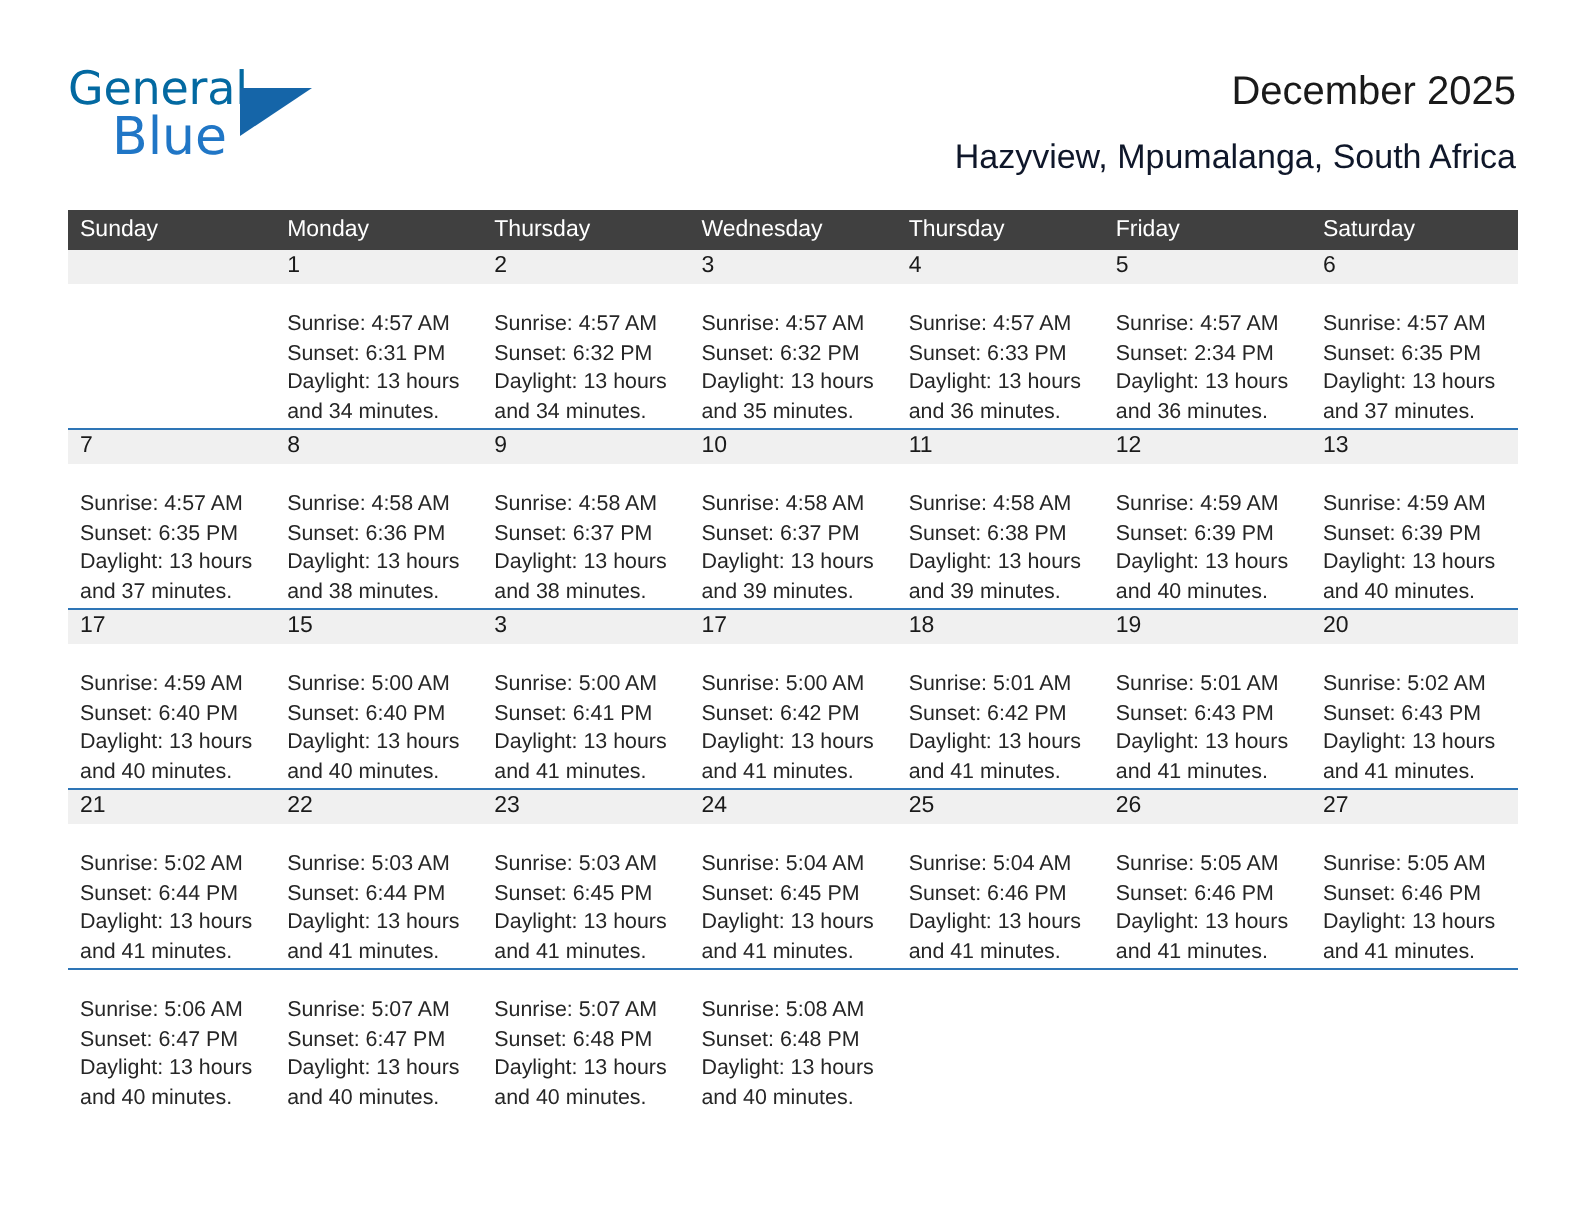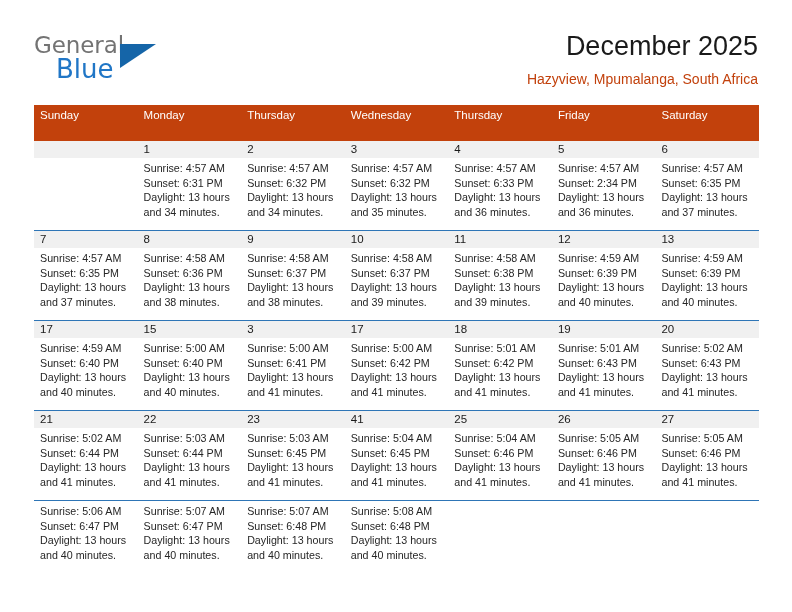--- a/index.html
+++ b/index.html
@@ -35,21 +35,21 @@
     top: 4px;
     width: 130px;
     height: 56px;
   }
   .logo-general {
     position: absolute;
     left: 0;
     top: 0;
     font-size: 23px;
     letter-spacing: -0.1px;
-    color: #737373;
+    color: #0369a1;
     font-family: "DejaVu Sans", sans-serif;
     font-weight: 400;
     line-height: 26px;
     white-space: nowrap;
   }
   .logo-blue {
     position: absolute;
     left: 22px;
     top: 24px;
     font-size: 26px;
@@ -69,48 +69,48 @@
     border-bottom: 24px solid transparent;
   }
 
   .title-block {
     position: absolute;
     right: 0;
     top: 0;
     text-align: right;
   }
   .cal-title {
-    font-size: 27px;
+    font-size: 20px;
     font-weight: 400;
     color: #1a1a1a;
     line-height: 36px;
     white-space: nowrap;
     font-family: "Liberation Sans", sans-serif;
   }
   .cal-subtitle {
-    font-size: 14px;
+    font-size: 17px;
     font-weight: 400;
-    color: #c2410c;
+    color: #0f172a;
     line-height: 22px;
     margin-top: 4px;
     white-space: nowrap;
     font-family: "Liberation Sans", sans-serif;
   }
 
   
   .calendar {
     position: absolute;
     left: 34px;
     top: 105px;
     width: 725px;
   }
   .weekday-row {
     display: flex;
-    background: #c2410c;
-    height: 36px;
+    background: #404040;
+    height: 20px;
   }
   .weekday-cell {
     flex: 1 1 0;
     color: #ffffff;
     font-size: 11.5px;
     line-height: 20px;
     padding-left: 6px;
     box-sizing: border-box;
     white-space: nowrap;
     overflow: hidden;
@@ -135,21 +135,21 @@
     padding-left: 6px;
     box-sizing: border-box;
   }
   .detail-row {
     display: flex;
     background: #ffffff;
     height: 72px;
   }
   .detail-cell {
     flex: 1 1 0;
-    padding: 3px 6px 0 6px;
+    padding: 13px 6px 0 6px;
     box-sizing: border-box;
   }
   .detail-line {
     font-size: 10.7px;
     line-height: 14.6px;
     color: #262626;
     white-space: nowrap;
     font-family: "Liberation Sans", sans-serif;
   }
 </style>
@@ -351,21 +351,21 @@
           <div class="detail-line">and 41 minutes.</div>
         </div>
       </div>
     </div>
 
     <div class="week-row">
       <div class="daynum-row">
         <div class="daynum-cell">21</div>
         <div class="daynum-cell">22</div>
         <div class="daynum-cell">23</div>
-        <div class="daynum-cell">41</div>
+        <div class="daynum-cell">24</div>
         <div class="daynum-cell">25</div>
         <div class="daynum-cell">26</div>
         <div class="daynum-cell">27</div>
       </div>
       <div class="detail-row">
         <div class="detail-cell">
           <div class="detail-line">Sunrise: 5:02 AM</div>
           <div class="detail-line">Sunset: 6:44 PM</div>
           <div class="detail-line">Daylight: 13 hours</div>
           <div class="detail-line">and 41 minutes.</div>

